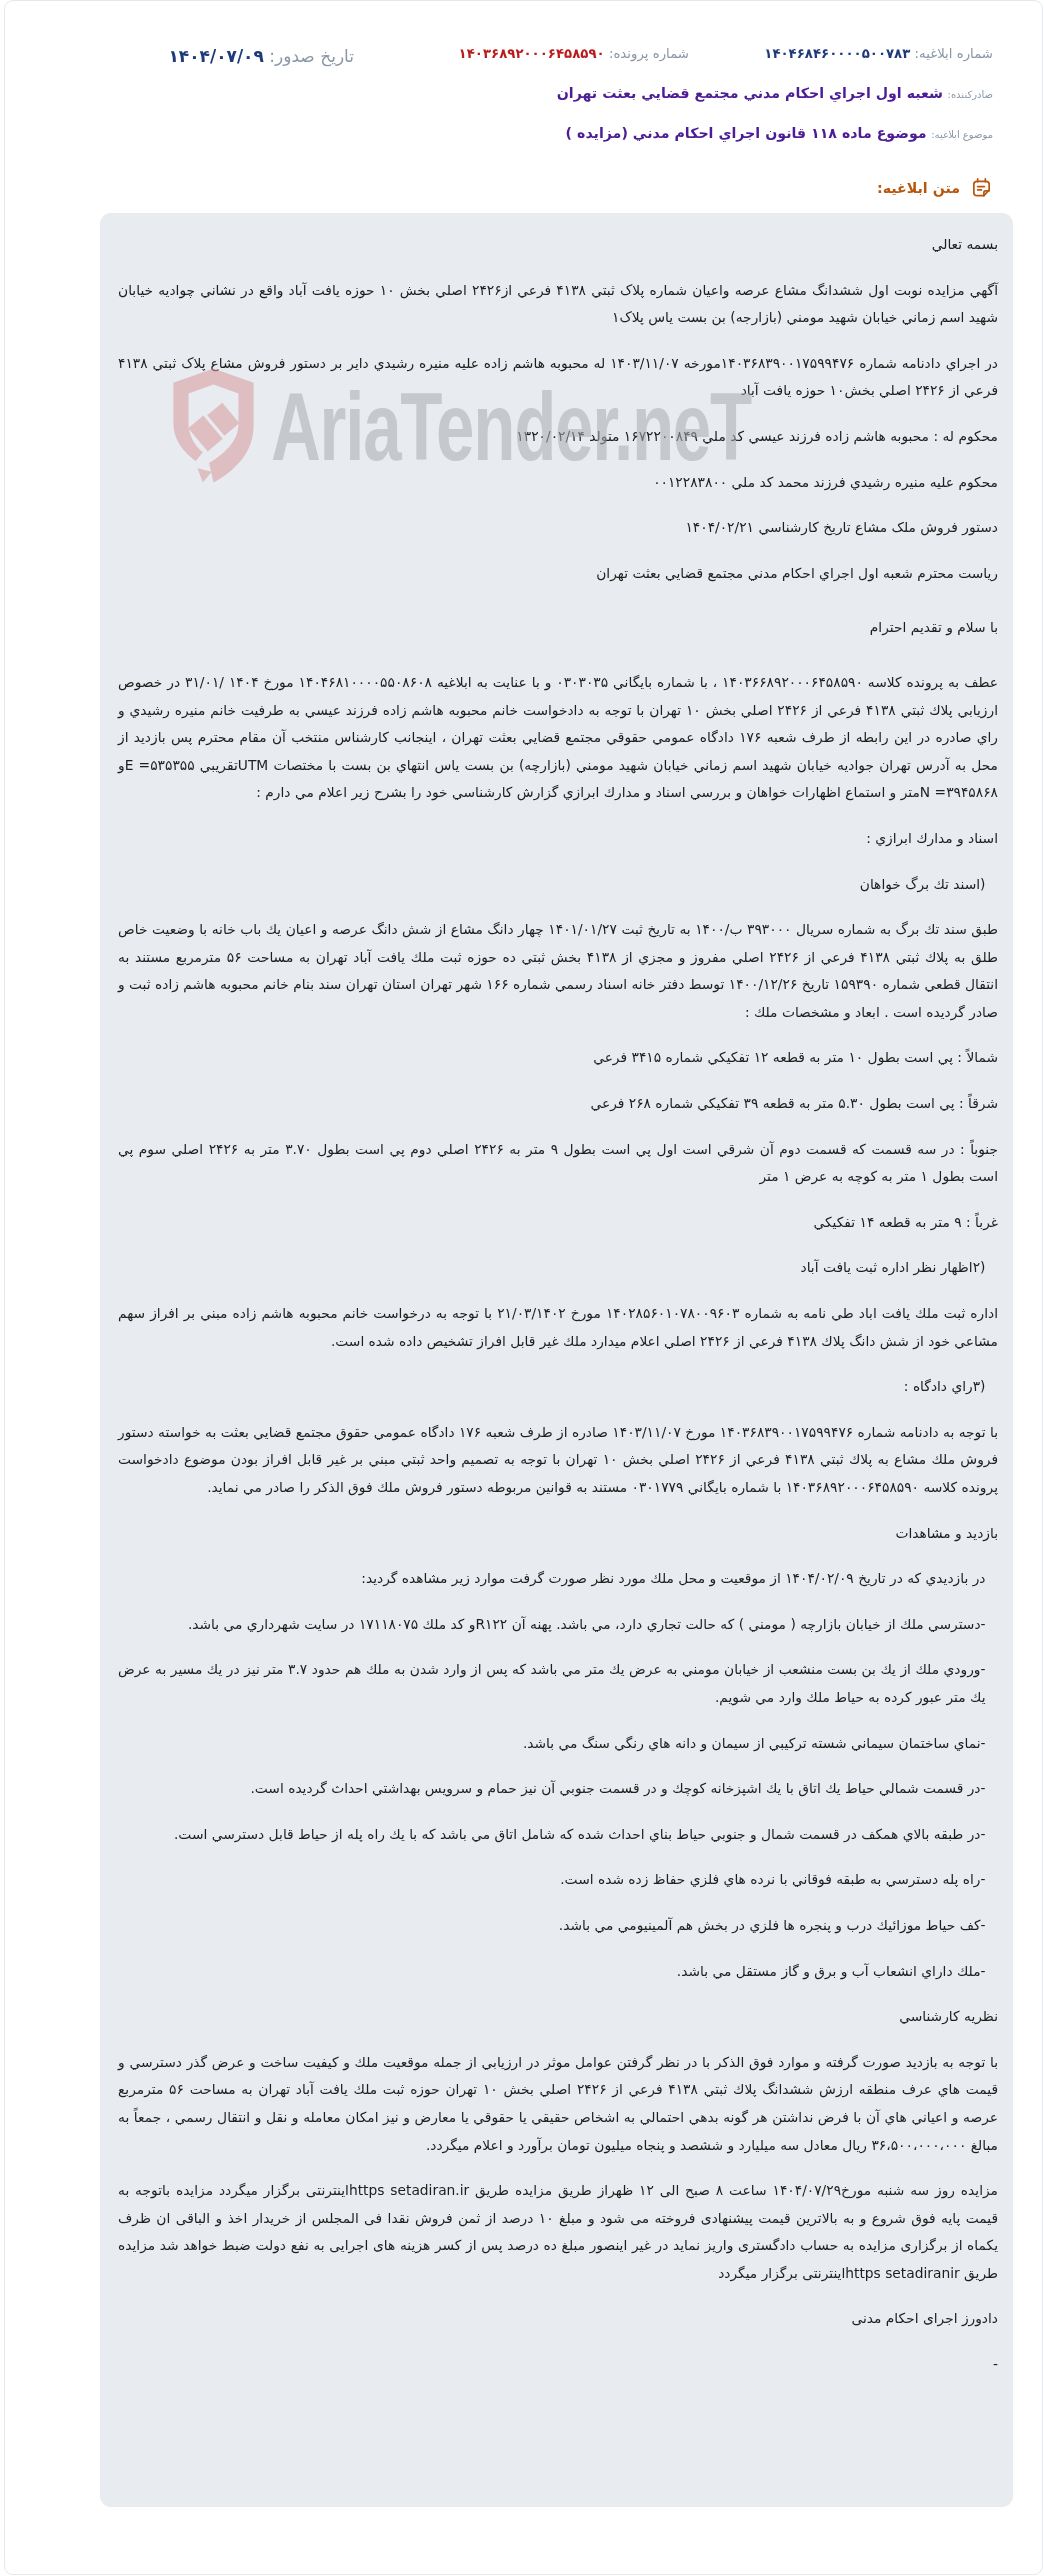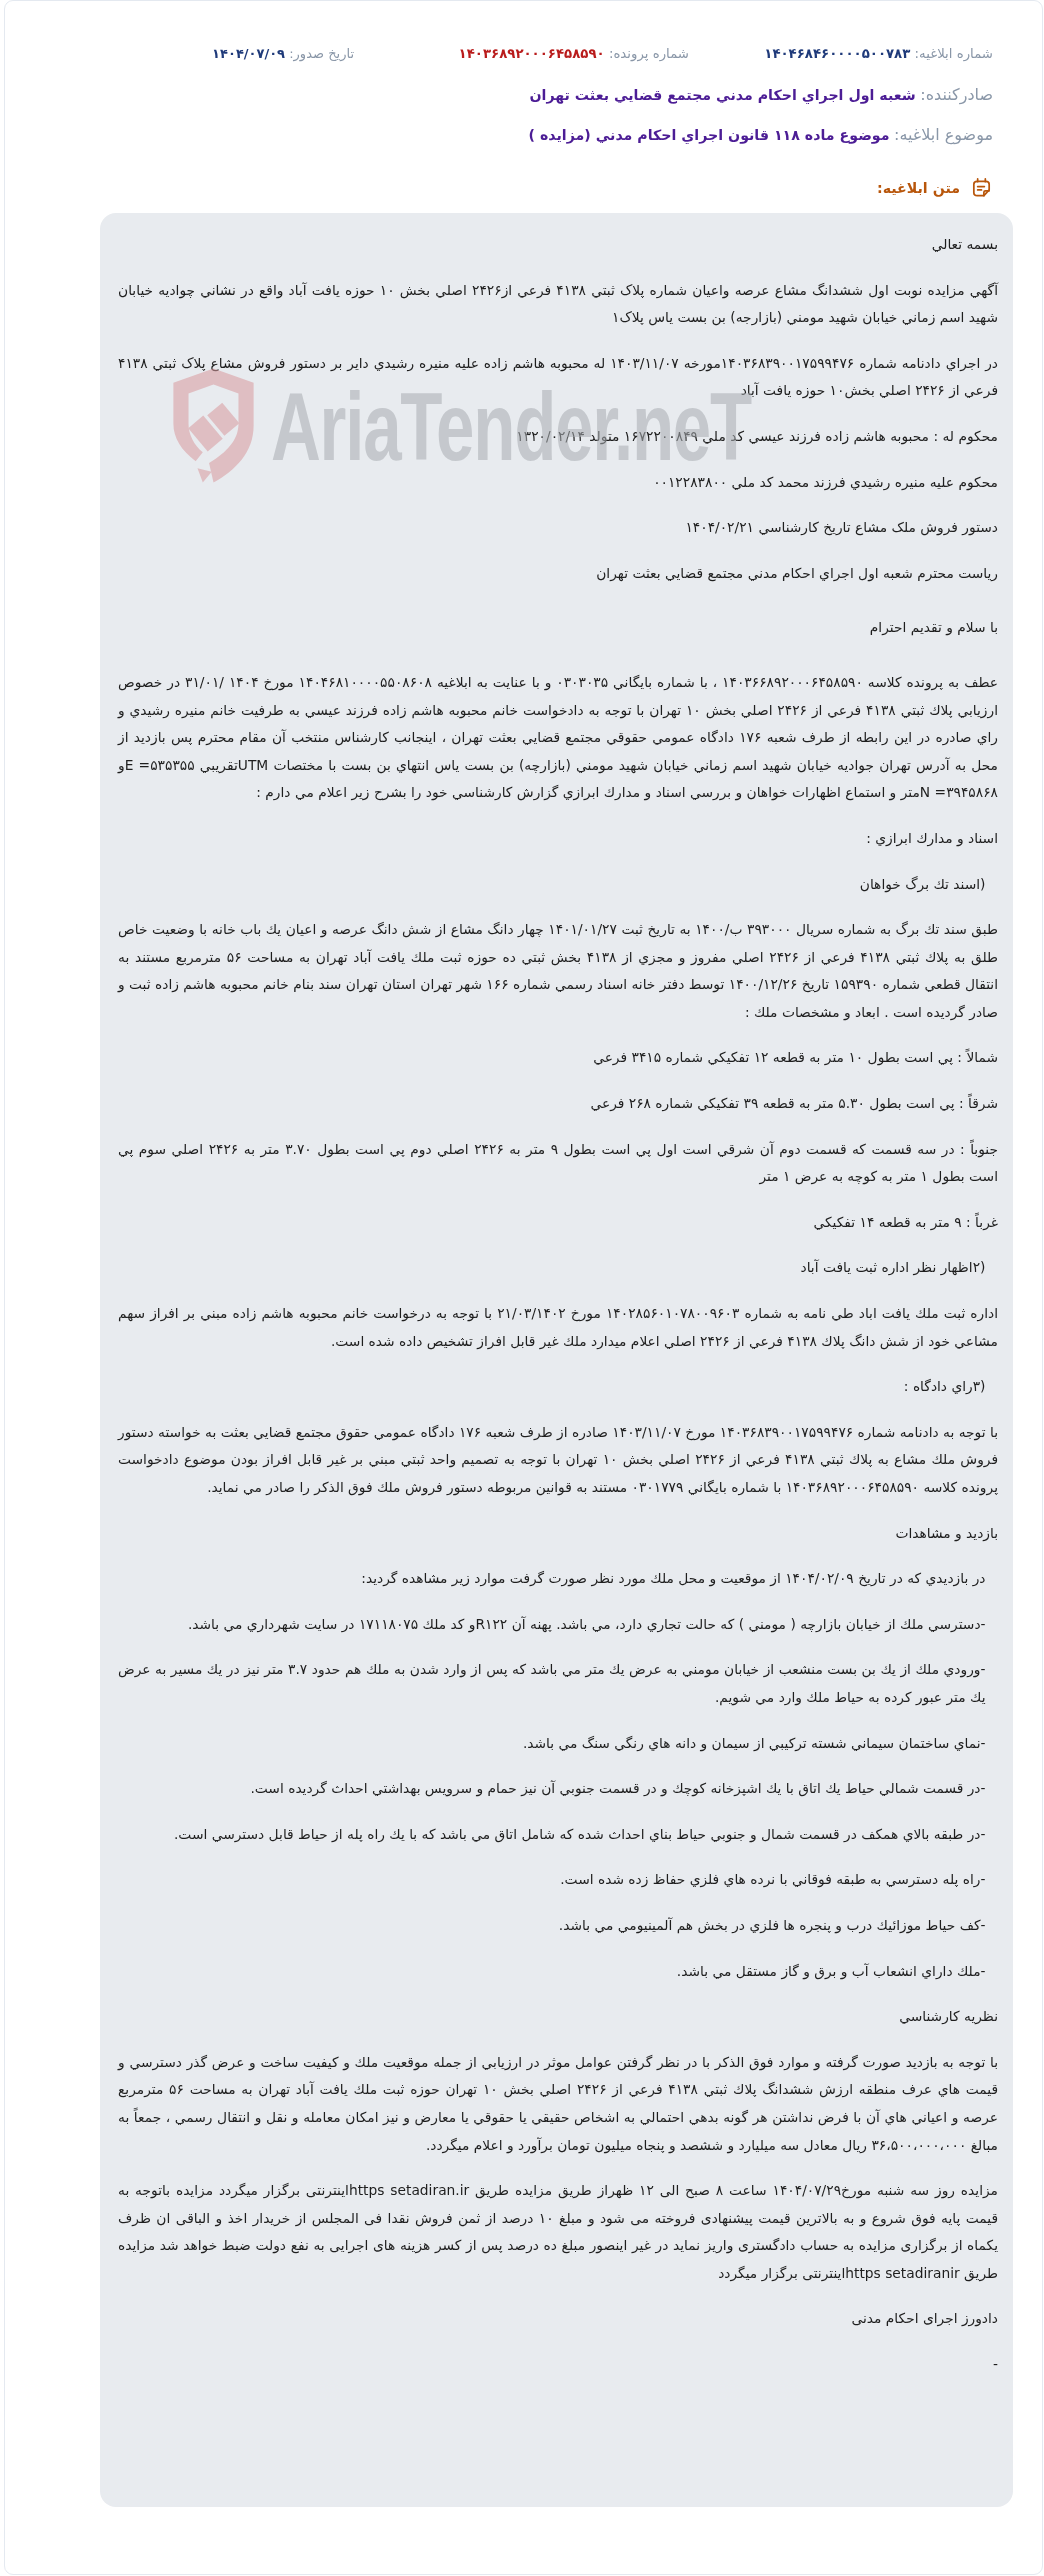--- a/index.html
+++ b/index.html
@@ -4,27 +4,27 @@
 <style>
   html, body { margin:0; padding:0; background:#ffffff; }
   body { width:1044px; height:2576px; position:relative; overflow:hidden;
          font-family:"DejaVu Sans", sans-serif; direction:rtl; }
   .frame { position:absolute; left:3.6px; top:0; width:1037px; height:2573px;
            border:0.9px solid #e4e9f0; border-radius:9px; background:#fff; }
   .meta { position:absolute; top:0; white-space:nowrap; }
   .meta .lbl { color:#8a97a8; }
   .meta .val { color:#1f3a7a; font-weight:bold; }
   .line { position:absolute; right:600px; white-space:nowrap; font-size:14.2px; }
-  .line .lbl { color:#8a97a8; font-size:16px; }
+  .line .lbl { color:#8a97a8; font-size:10px; }
   .line .val { color:#4c1d95; font-weight:bold;text-align:right; }
   .text-heading { position:absolute; top:176px; right:51px; display:flex; align-items:center; gap:10px;
                   color:#b8560b; font-weight:bold; font-size:14.2px; }
   .text-heading svg { width:23px; height:23px; }
   .body-box { position:absolute; top:213px; left:100px; width:913px; height:2294px;
-              background:#e8ebef; border-radius:16px; }
+              background:#e8ebef; border-radius:11px; }
   .content { position:absolute; top:18px; right:15px; left:18px; color:#1e1e1e;
              font-size:13.8px; line-height:27.6px; text-align:justify; }
   .content p { margin:0 0 18px 0; }
   .indent { padding-right:12.5px; }
   .watermark { position:absolute; top:363px; left:160px; width:543px; height:133px; pointer-events:none; opacity:0.55; }
   .watermark .shield { position:absolute; left:0; top:0; width:107px; height:125px; }
   .watermark .wm-text { position:absolute; left:111px; top:9px; font-family:"Liberation Sans", sans-serif;
                         font-size:96px; font-weight:bold; color:#a9adb2; letter-spacing:-1.8px; transform:scaleX(0.72);
                         transform-origin:left top; white-space:nowrap; direction:ltr; }
 </style>
@@ -34,21 +34,21 @@
 <div class="frame"></div>
 
 <div class="meta" style="top:46px; right:51px; font-size:13.3px;">
   <span class="lbl" style="color:#8a97a8;">شماره ابلاغیه:</span>
   <span class="val" style="color:#1f3a7a;font-weight:bold;">۱۴۰۴۶۸۴۶۰۰۰۰۵۰۰۷۸۳</span>
 </div>
 <div class="meta" style="top:46px; right:355px; font-size:13.3px;">
   <span class="lbl" style="color:#8a97a8;">شماره پرونده:</span>
   <span class="val" style="color:#b91c1c;font-weight:bold;margin-top:24px;">۱۴۰۳۶۸۹۲۰۰۰۶۴۵۸۵۹۰</span>
 </div>
-<div class="meta" style="top:46px; right:690px; font-size:13px;">
+<div class="meta" style="top:46px; right:690px; font-size:17px;">
   <span class="lbl" style="color:#8a97a8;">تاریخ صدور:</span>
   <span class="val" style="color:#1f3a7a;font-weight:bold;">۱۴۰۴/۰۷/۰۹</span>
 </div>
 
 <div class="line" style="top:85px; right:51px;">
   <span class="lbl">صادرکننده:</span>
   <span class="val">شعبه اول اجراي احكام مدني مجتمع قضايي بعثت تهران</span>
 </div>
 <div class="line" style="top:125px; right:51px;">
   <span class="lbl">موضوع ابلاغیه:</span>

